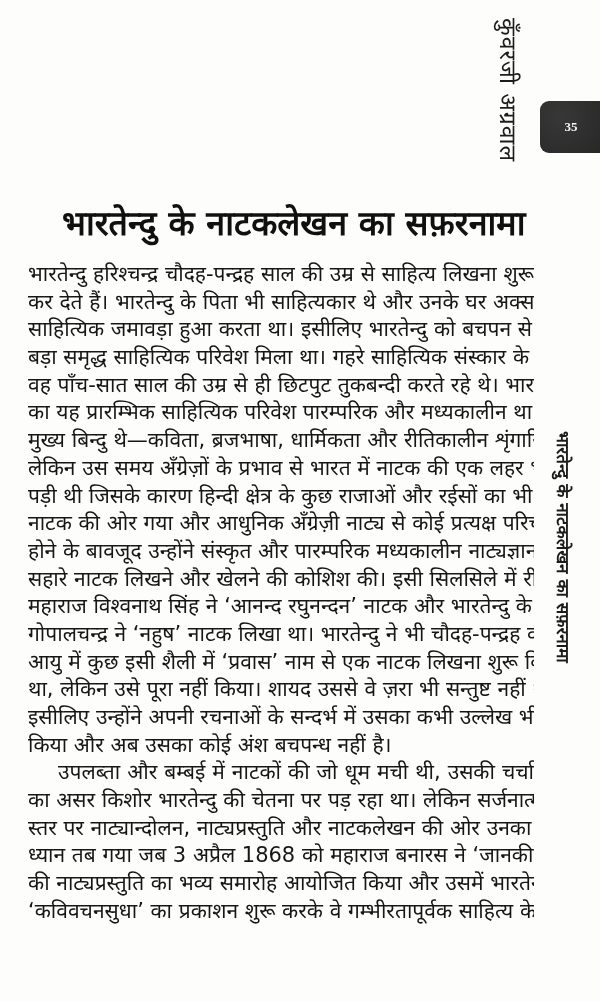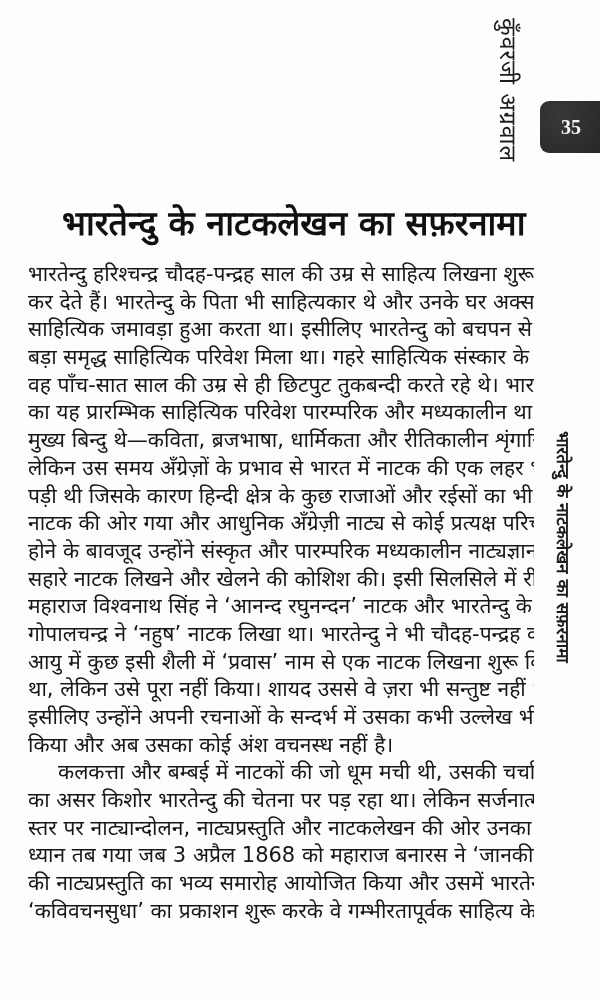--- a/index.html
+++ b/index.html
@@ -42,21 +42,21 @@
     background: #2b2b2b;
     background-image: radial-gradient(circle at 30% 30%, rgba(255,255,255,0.06), rgba(0,0,0,0.12));
     border-radius: 9px;
     display: flex;
     align-items: center;
     justify-content: center;
   }
   .page-badge .num {
     font-family: "Liberation Serif", serif;
     font-weight: bold;
-    font-size: 20px;
+    font-size: 13px;
     color: #f5f5f5;
     padding-right: 6px;
   }
 
   
   .chapter-heading {
     position: absolute;
     left: 62px;
     top: 176px;
     width: 470px;
@@ -125,22 +125,22 @@
       <div class="line">लेकिन उस समय अँग्रेज़ों के प्रभाव से भारत में नाटक की एक लहर भी चल</div>
       <div class="line">पड़ी थी जिसके कारण हिन्दी क्षेत्र के कुछ राजाओं और रईसों का भी ध्यान</div>
       <div class="line">नाटक की ओर गया और आधुनिक अँग्रेज़ी नाट्य से कोई प्रत्यक्ष परिचय न</div>
       <div class="line">होने के बावजूद उन्होंने संस्कृत और पारम्परिक मध्यकालीन नाट्यज्ञान के</div>
       <div class="line">सहारे नाटक लिखने और खेलने की कोशिश की। इसी सिलसिले में रीवाँ के</div>
       <div class="line">महाराज विश्वनाथ सिंह ने ‘आनन्द रघुनन्दन’ नाटक और भारतेन्दु के पिता</div>
       <div class="line">गोपालचन्द्र ने ‘नहुष’ नाटक लिखा था। भारतेन्दु ने भी चौदह-पन्द्रह वर्ष की</div>
       <div class="line">आयु में कुछ इसी शैली में ‘प्रवास’ नाम से एक नाटक लिखना शुरू किया</div>
       <div class="line">था, लेकिन उसे पूरा नहीं किया। शायद उससे वे ज़रा भी सन्तुष्ट नहीं थे,</div>
       <div class="line">इसीलिए उन्होंने अपनी रचनाओं के सन्दर्भ में उसका कभी उल्लेख भी नहीं</div>
-      <div class="line para-end">किया और अब उसका कोई अंश वचनस्ध नहीं है।</div>
-      <div class="line indent">कलकत्ता और बम्बई में नाटकों की जो धूम मची थी, उसकी चर्चा</div>
+      <div class="line para-end">किया और अब उसका कोई अंश बचपन्ध नहीं है।</div>
+      <div class="line indent">उपलब्ता और बम्बई में नाटकों की जो धूम मची थी, उसकी चर्चा</div>
       <div class="line">का असर किशोर भारतेन्दु की चेतना पर पड़ रहा था। लेकिन सर्जनात्मक</div>
       <div class="line">स्तर पर नाट्यान्दोलन, नाट्यप्रस्तुति और नाटकलेखन की ओर उनका पूरा</div>
       <div class="line">ध्यान तब गया जब 3 अप्रैल 1868 को महाराज बनारस ने ‘जानकीमंगल’</div>
       <div class="line">की नाट्यप्रस्तुति का भव्य समारोह आयोजित किया और उसमें भारतेन्दु</div>
       <div class="line">‘कविवचनसुधा’ का प्रकाशन शुरू करके वे गम्भीरतापूर्वक साहित्य के क्षेत्र</div>
     </div>
 
   <div class="margin-title-vertical">भारतेन्दु के नाटकलेखन का सफ़रनामा</div>
 
 </div>

